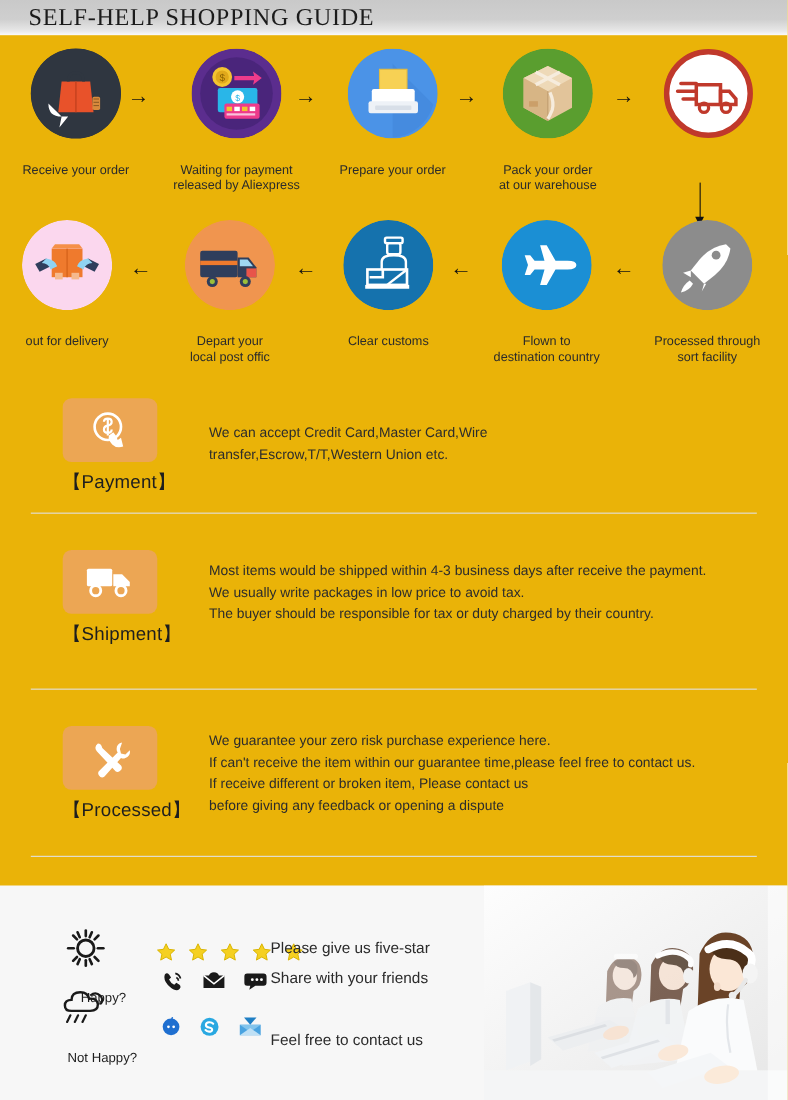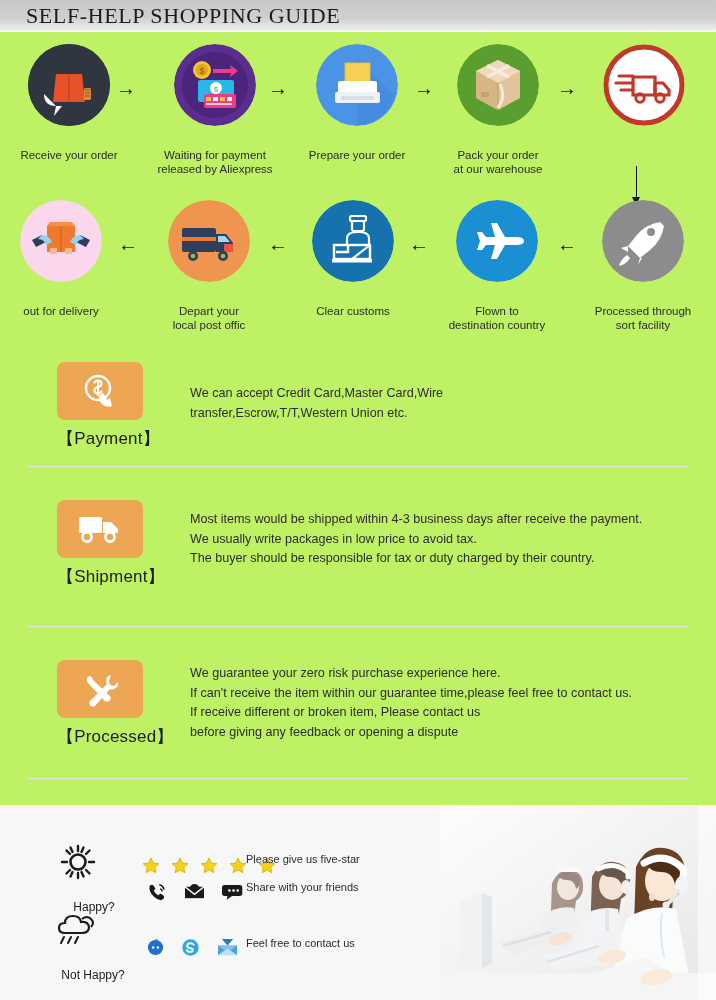--- a/index.html
+++ b/index.html
@@ -8,21 +8,21 @@
     width: 716px;
     height: 1000px;
     background: #ffffff;
     font-family: "Liberation Sans", sans-serif;
     overflow: hidden;
   }
   .page {
     position: relative;
     width: 716px;
     height: 1000px;
-    background: #bef264;
+    background: #eab308;
   }
 
   
   .header-band {
     position: absolute;
     left: 0; top: 0;
     width: 716px; height: 32px;
     background: linear-gradient(to bottom, #c9c9c9 0%, #cfcfcf 55%, #e8e8e8 88%, #fafafa 100%);
   }
   .header-title {
@@ -123,21 +123,21 @@
     width: 716px; height: 195px;
     background: #f7f7f7;
     overflow: hidden;
   }
   .footer-row { position: absolute; display: flex; align-items: center; }
   .mood { width: 76px; text-align: center; }
   .mood-label { font-size: 12px; color: #1d1d1d; margin-top: 17px; }
   .footer-icons { display: flex; align-items: center; gap: 11px; }
   .footer-text {
     position: absolute;
-    font-size: 11px;
+    font-size: 14px;
     color: #2b2b2b;
     white-space: nowrap;
   }
   .cs-photo {
     position: absolute;
     left: 440px; top: 0;
     width: 276px; height: 195px;
     background: linear-gradient(120deg,#fbfbfb 0%, #f2f2f2 45%, #ededed 100%);
     overflow: hidden;
   }
@@ -498,21 +498,21 @@
             <circle cx="8" cy="9" r="1.4" fill="#ffffff"></circle>
             <circle cx="12.5" cy="9" r="1.4" fill="#ffffff"></circle>
             <circle cx="17" cy="9" r="1.4" fill="#ffffff"></circle>
           </svg>
         </div>
       </div>
     </div>
     <div class="footer-text" style="left:246px; top:48px;">Please give us five-star</div>
     <div class="footer-text" style="left:246px; top:76px;">Share with your friends</div>
 
-    <div class="footer-row" style="left:52px; top:108px;">
+    <div class="footer-row" style="left:52px; top:94px;">
       <div class="mood" style="width:82px;">
         <svg viewBox="0 0 46 38" width="46" height="38">
           <path d="M13 20 q-6 0 -6 -5 q0 -5 6 -5 q0 -7 8 -7 q7 0 8 6 q7 -1 8 5 q0 6 -7 6 z" fill="none" stroke="#1a1a1a" stroke-width="2.2"></path>
           <path d="M30 6 q5 -4 9 0 q4 4 0 8" fill="none" stroke="#1a1a1a" stroke-width="2"></path>
           <g stroke="#1a1a1a" stroke-width="2" stroke-linecap="round">
             <path d="M12 24 l-3 6"></path>
               <path d="M19 24 l-3 6"></path>
               <path d="M26 24 l-3 6"></path>
           </g>
         </svg>

